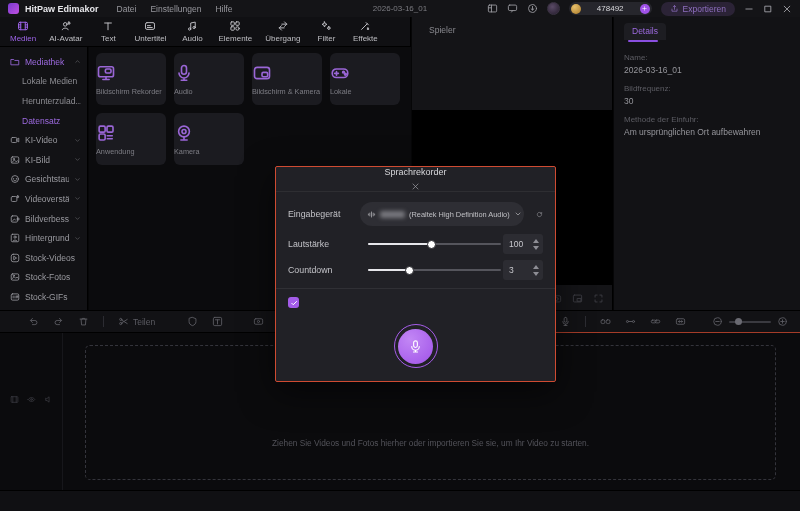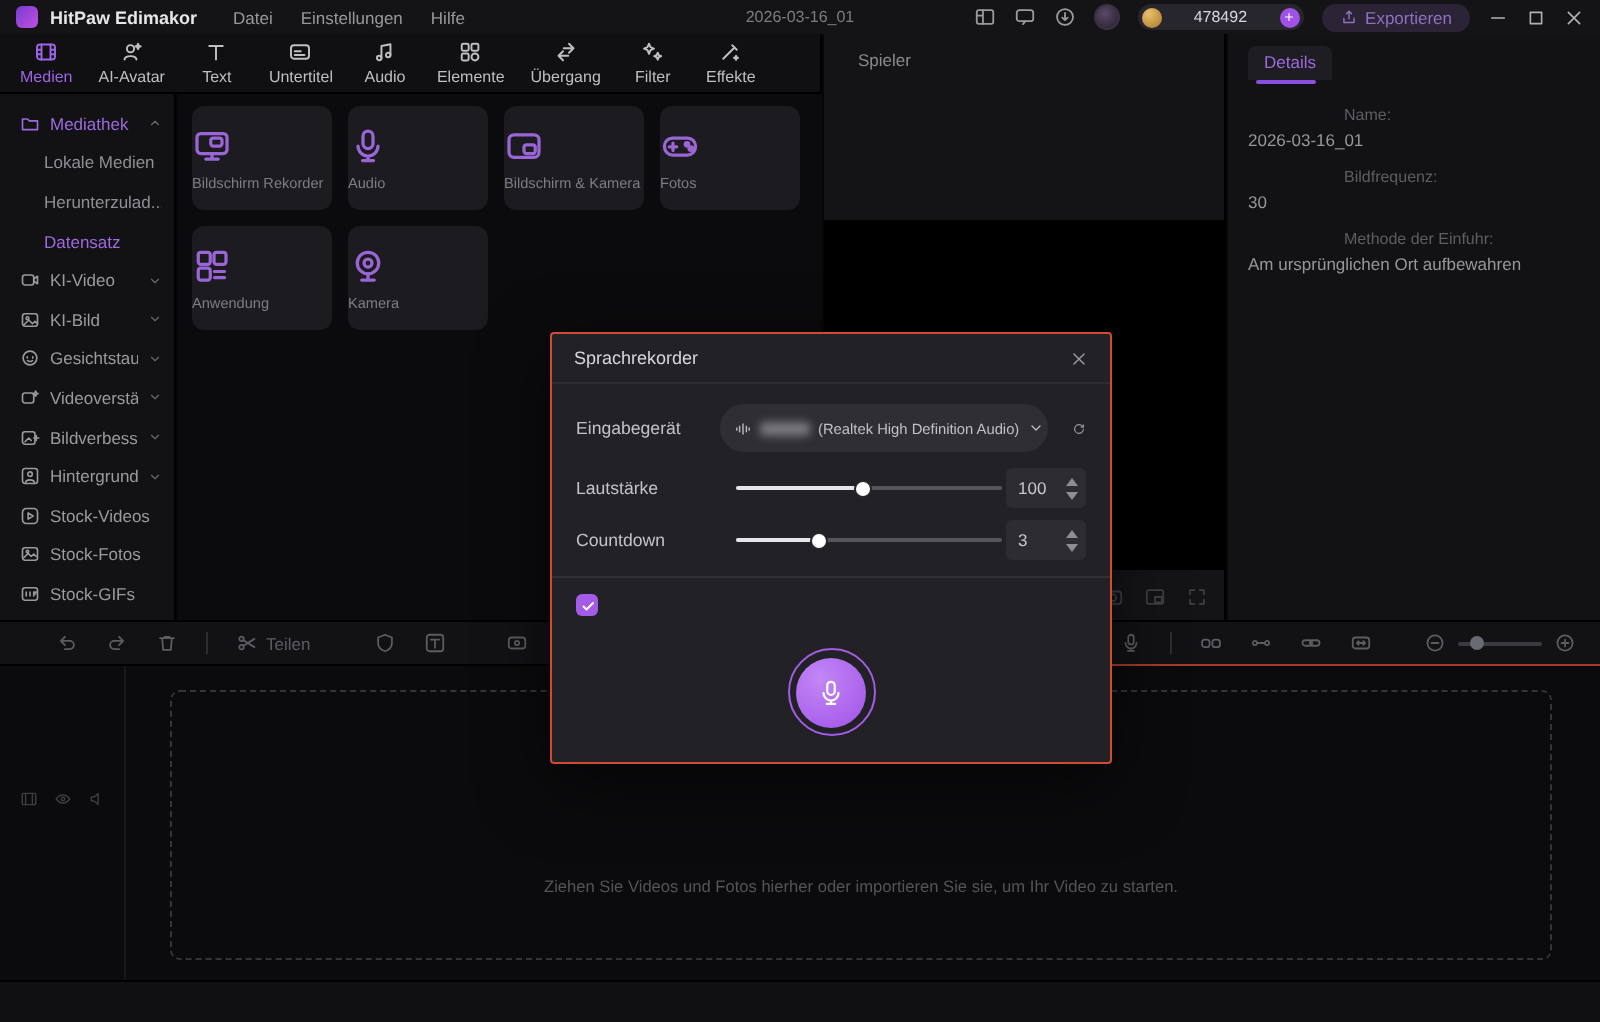--- a/index.html
+++ b/index.html
@@ -58,21 +58,21 @@
   .pctrl { position:absolute; right:8px; bottom:6px; display:flex; gap:10px; color:#3e3e45; }
   .pctrl svg { width:11px; height:11px; }
 
   
   .details { position:absolute; left:614px; top:17px; width:186px; height:293px; background:#121215; }
   .dtab { position:absolute; left:10px; top:6px; background:#1d1d22; border-radius:4px 4px 0 0; padding:3px 8px 4px 8px;
           font-size:8.5px; color:#9d6ae0; }
   .dtab-underline { position:absolute; left:14px; top:23px; width:30px; height:2px; background:#8a4fe0; border-radius:1px; }
   .dfields { position:absolute; left:10px; top:36px; right:8px; }
   .dfield { margin-bottom:9px; }
-  .dfield .flabel { font-size:8px; color:#5d5d64; margin-bottom:3px;margin-left:48px; }
+  .dfield .flabel { font-size:8px; color:#5d5d64; margin-bottom:3px; }
   .dfield .fvalue { font-size:8.5px; color:#96969c; }
 
   
   .ttb { position:absolute; left:0; top:310px; width:800px; height:23px; background:#121215;
          border-top:1px solid #000; border-bottom:1px solid #000; display:flex; align-items:center; }
   .ttb svg { width:11px; height:11px; color:#5c5c63; }
   .ttb .grp { display:flex; align-items:center; gap:14px; }
   .ttb .vdiv { width:1px; height:11px; background:#2c2c32; }
   .teilen { display:flex; align-items:center; gap:4px; color:#5c5c63; font-size:8.5px; }
   .tzoom { display:flex; align-items:center; gap:6px; margin-left:12px; }
@@ -89,21 +89,21 @@
                background:linear-gradient(90deg,#5f2b9e,#9a3ff0); border:none;
                color:#d4bcf2; font-size:8.8px; font-family:"Liberation Sans",sans-serif; }
   .hint { position:absolute; left:0; right:0; top:92px; text-align:center; font-size:8.3px; color:#53535a; }
 
   .bottombar { position:absolute; left:0; top:490px; width:800px; height:21px; background:#101013; border-top:1px solid #000; }
   .redline { position:absolute; left:276px; top:332px; width:524px; height:1px; background:rgba(207,75,50,.8); z-index:1; }
 
   
   .dialog { position:absolute; left:275px; top:166px; width:281px; height:216px; background:#212126;
             border:1px solid #cf4b32; border-radius:2px; z-index:10; box-shadow:0 10px 34px rgba(0,0,0,.55); }
-  .dlg-head { height:25px; display:flex; align-items:center; padding:0 11px; border-bottom:1px solid rgba(255,255,255,.06); }
+  .dlg-head { height:25px; display:flex; align-items:center; padding:0 11px; border-bottom:1px solid rgba(255,255,255,.06);flex-direction:column; }
   .dlg-title { font-size:9px; color:#d8d8dc; flex:1; }
   .dlg-close { width:9px; height:9px; color:#9a9aa0; }
   .dlg-row { position:absolute; left:0; width:100%; display:flex; align-items:center; padding:0 12px; }
   .dlg-label { width:72px; font-size:8.8px; color:#c3c3c8; flex:none; }
   .devpill { display:flex; align-items:center; gap:4px; width:164px; height:24px; background:#2e2e34;
              border-radius:13px; padding:0 7px; }
   .devpill svg { width:9px; height:9px; color:#b8b8bc; flex:none; }
   .blurblob { width:25px; height:7px; background:#78787e; border-radius:2px; filter:blur(2px); flex:none; }
   .devtext { font-size:7.4px; color:#c0c0c5; white-space:nowrap; flex:1; }
   .refresh { width:11px; height:11px; color:#9a9aa0; margin-left:12px; }
@@ -569,21 +569,21 @@
     <div class="card" style="left:163px;top:6px">
         <svg class="ic">
           <use href="#sy-scrcam"></use>
         </svg>
         <span class="clabel">Bildschirm &amp; Kamera</span>
       </div>
     <div class="card" style="left:241px;top:6px">
         <svg class="ic">
           <use href="#sy-game"></use>
         </svg>
-        <span class="clabel">Fotos</span>
+        <span class="clabel">Lokale</span>
       </div>
     <div class="card" style="left:7px;top:66px">
         <svg class="ic">
           <use href="#sy-apps"></use>
         </svg>
         <span class="clabel">Anwendung</span>
       </div>
     <div class="card" style="left:85px;top:66px">
         <svg class="ic">
           <use href="#sy-webcam"></use>

